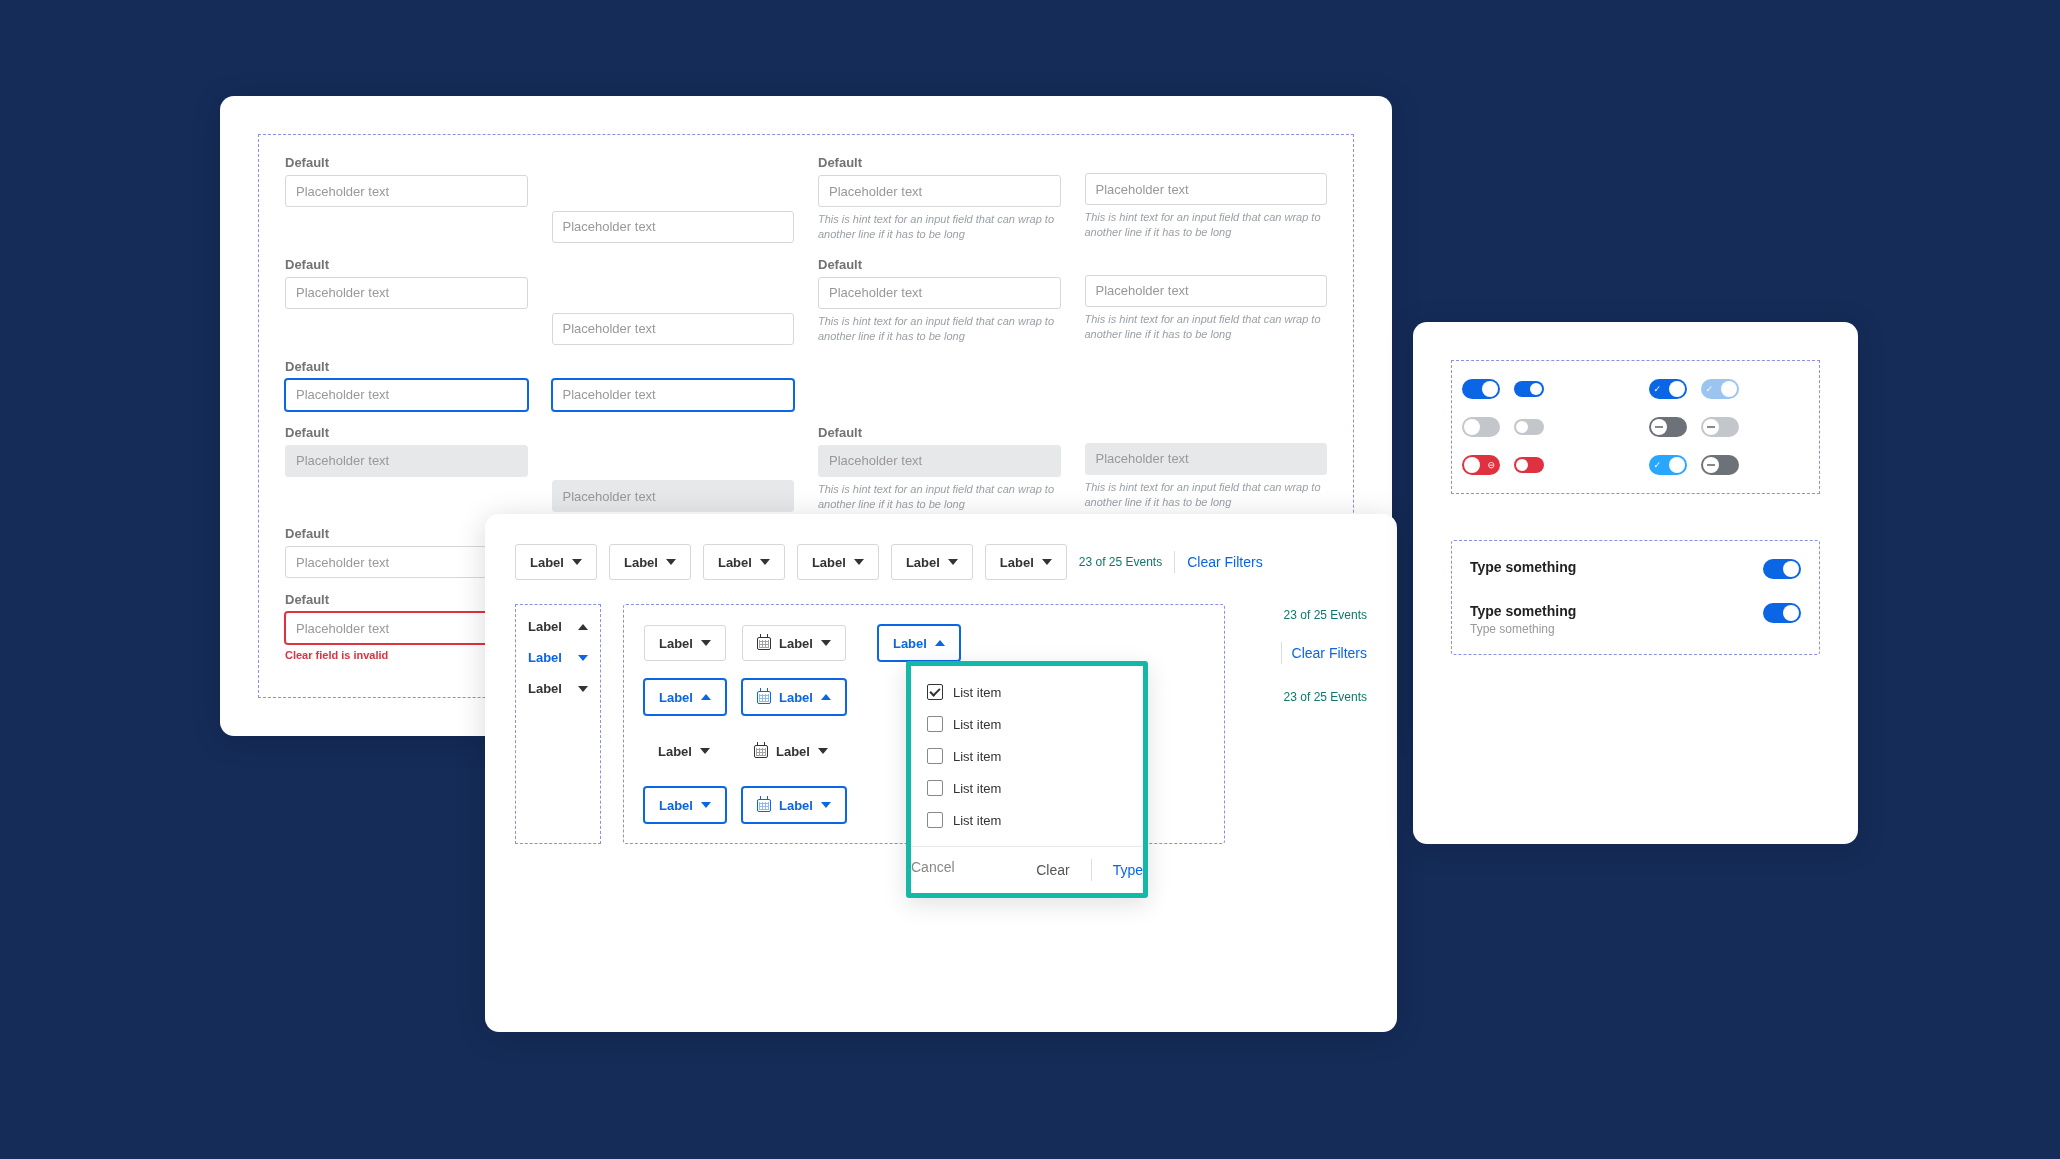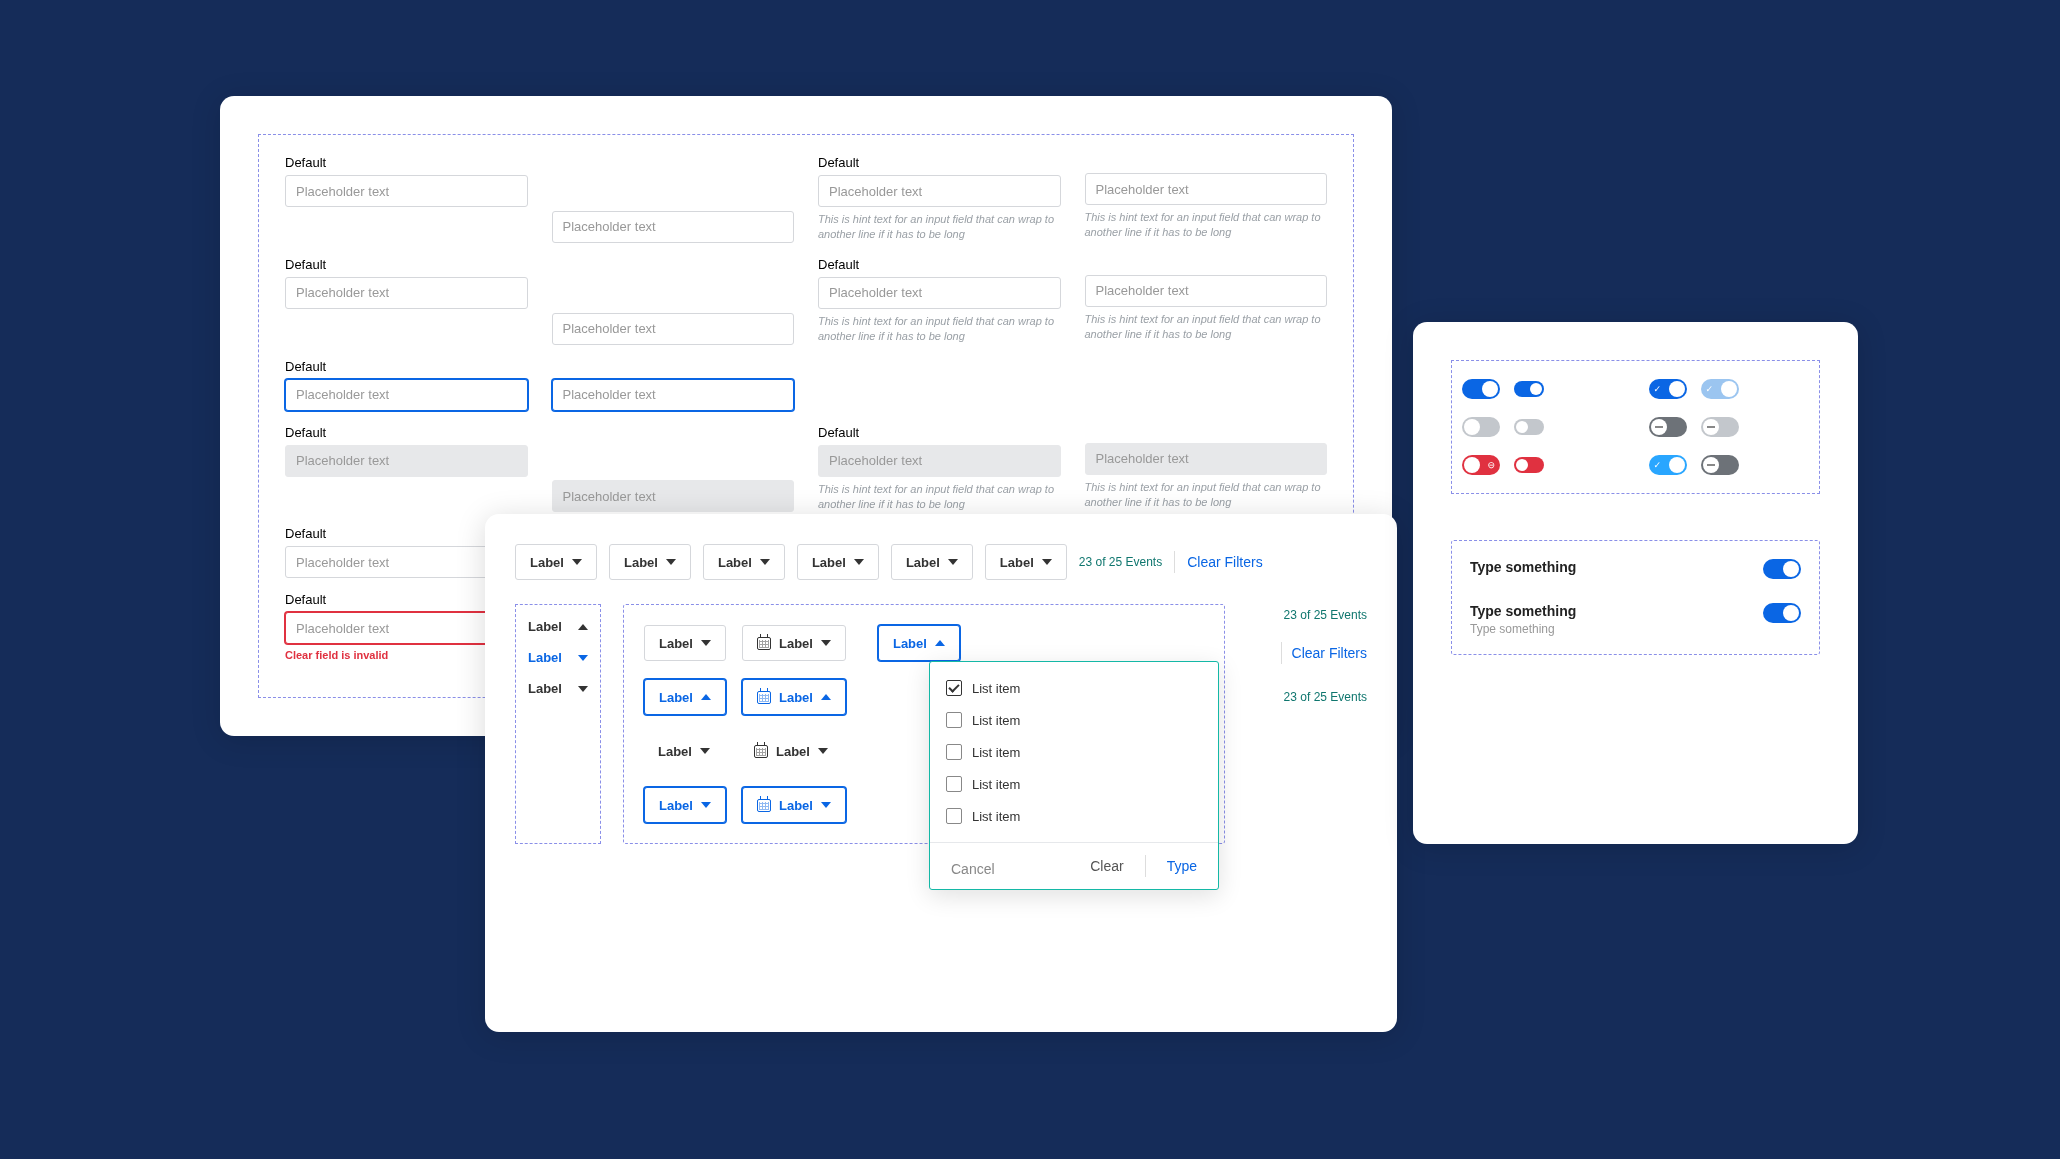--- a/index.html
+++ b/index.html
@@ -7,21 +7,21 @@
 
 .card { background: #fff; border-radius: 14px; box-shadow: 0 4px 30px rgba(0,0,0,0.15); position: absolute; }
 .card-inputs { left: 220px; top: 96px; width: 1172px; height: 640px; padding: 38px; }
 .card-filters { left: 485px; top: 514px; width: 912px; height: 518px; padding: 30px; }
 .card-toggles { left: 1413px; top: 322px; width: 445px; height: 522px; padding: 38px; }
 
 .dashed { border: 1.5px dashed #8a8fe8; }
 
 .inputs-grid { display: grid; grid-template-columns: repeat(4, 1fr); gap: 14px 24px; padding: 14px; }
 .field { display: flex; flex-direction: column; gap: 5px; }
-.field-label { font-size: 13px; font-weight: 400; color: #000000; }
+.field-label { font-size: 13px; font-weight: 700; color: #737373; }
 .field-input { height: 32px; border: 1px solid #d5d7db; border-radius: 3px; padding: 0 10px; font-size: 13px; color: #999; background: #fff; display: flex; align-items: center; justify-content: space-between; }
 .field-input.focus { border-color: #0a66e4; box-shadow: 0 0 0 1px #0a66e4; }
 .field-input.disabled { background: #e7e8ea; border-color: #e7e8ea; }
 .field-input.error { border-color: #e03140; box-shadow: 0 0 0 1px #e03140; }
 .field-hint { font-size: 11px; color: #9aa0a6; line-height: 1.4; font-style: italic; }
 .field-error-text { font-size: 11px; color: #e03140; font-weight: 600; }
 .icon-chev { width: 14px; height: 14px; border-radius: 50%; border: 1.5px solid #444; display: flex; align-items: center; justify-content: center; }
 .icon-chev::after { content: ''; width: 5px; height: 5px; border-right: 1.5px solid #444; border-bottom: 1.5px solid #444; transform: rotate(45deg); margin-top: -2px; }
 .icon-err { width: 16px; height: 16px; border-radius: 50%; border: 1.5px solid #e03140; display: flex; align-items: center; justify-content: center; color: #e03140; font-size: 11px; font-weight: bold; }
 
@@ -41,27 +41,27 @@
 
 .filter-body { display: flex; gap: 22px; }
 .labels-col { width: 86px; padding: 10px; display: flex; flex-direction: column; gap: 8px; }
 .label-item { display: flex; align-items: center; justify-content: space-between; font-size: 13px; font-weight: 600; color: #333; padding: 4px 2px; }
 .label-item.active { color: #0a66e4; }
 
 .pills-box { flex: 1; padding: 20px; border-radius: 3px; position: relative; }
 .pills-grid { display: flex; flex-direction: column; gap: 18px; }
 .pills-row { display: flex; gap: 16px; }
 
-.dropdown { position: absolute; left: 282px; top: 56px; width: 290px; background: #fff; border: 1px solid #14b8a6; border-radius: 3px; box-shadow: 0 6px 24px rgba(0,0,0,0.12); margin-left: 23px; }
+.dropdown { position: absolute; left: 282px; top: 56px; width: 242px; background: #fff; border: 5px solid #14b8a6; border-radius: 3px; box-shadow: 0 6px 24px rgba(0,0,0,0.12); }
 .dd-items { padding: 10px 0; }
 .dd-item { display: flex; align-items: center; gap: 10px; padding: 8px 16px; font-size: 13px; color: #333; }
 .cbx { width: 16px; height: 16px; border: 1.5px solid #888; border-radius: 2px; display: flex; align-items: center; justify-content: center; }
 .cbx.checked { border-color: #333; }
 .cbx.checked::after { content: ''; width: 4px; height: 8px; border-right: 2px solid #333; border-bottom: 2px solid #333; transform: rotate(45deg); margin-top: -2px; }
-.dd-foot { border-top: 1px solid #e6e8eb; padding: 12px 21px; display: flex; align-items: flex-end; justify-content: space-between; font-size: 14px; }
+.dd-foot { border-top: 1px solid #e6e8eb; padding: 12px 0; display: flex; align-items: flex-start; justify-content: space-between; font-size: 14px; }
 .dd-foot .right { display: flex; align-items: center; gap: 21px; }
 
 .side-col { width: 120px; display: flex; flex-direction: column; gap: 20px; justify-content: flex-start; margin-top: 4px; }
 
 .toggle-grid { padding: 18px 10px; display: grid; grid-template-columns: repeat(2, 1fr); gap: 18px 26px; }
 .tg-pair { display: flex; gap: 14px; align-items: center; }
 .tg { width: 38px; height: 20px; border-radius: 20px; position: relative; }
 .tg .knob { width: 16px; height: 16px; border-radius: 50%; background: #fff; position: absolute; top: 2px; }
 .tg.on .knob { right: 2px; } .tg.off .knob { left: 2px; }
 .tg.blue { background: #0a66e4; } .tg.gray { background: #c3c7cc; } .tg.dark { background: #6d7278; } .tg.red { background: #e03140; } .tg.lblue { background: #9bc5f0; }

